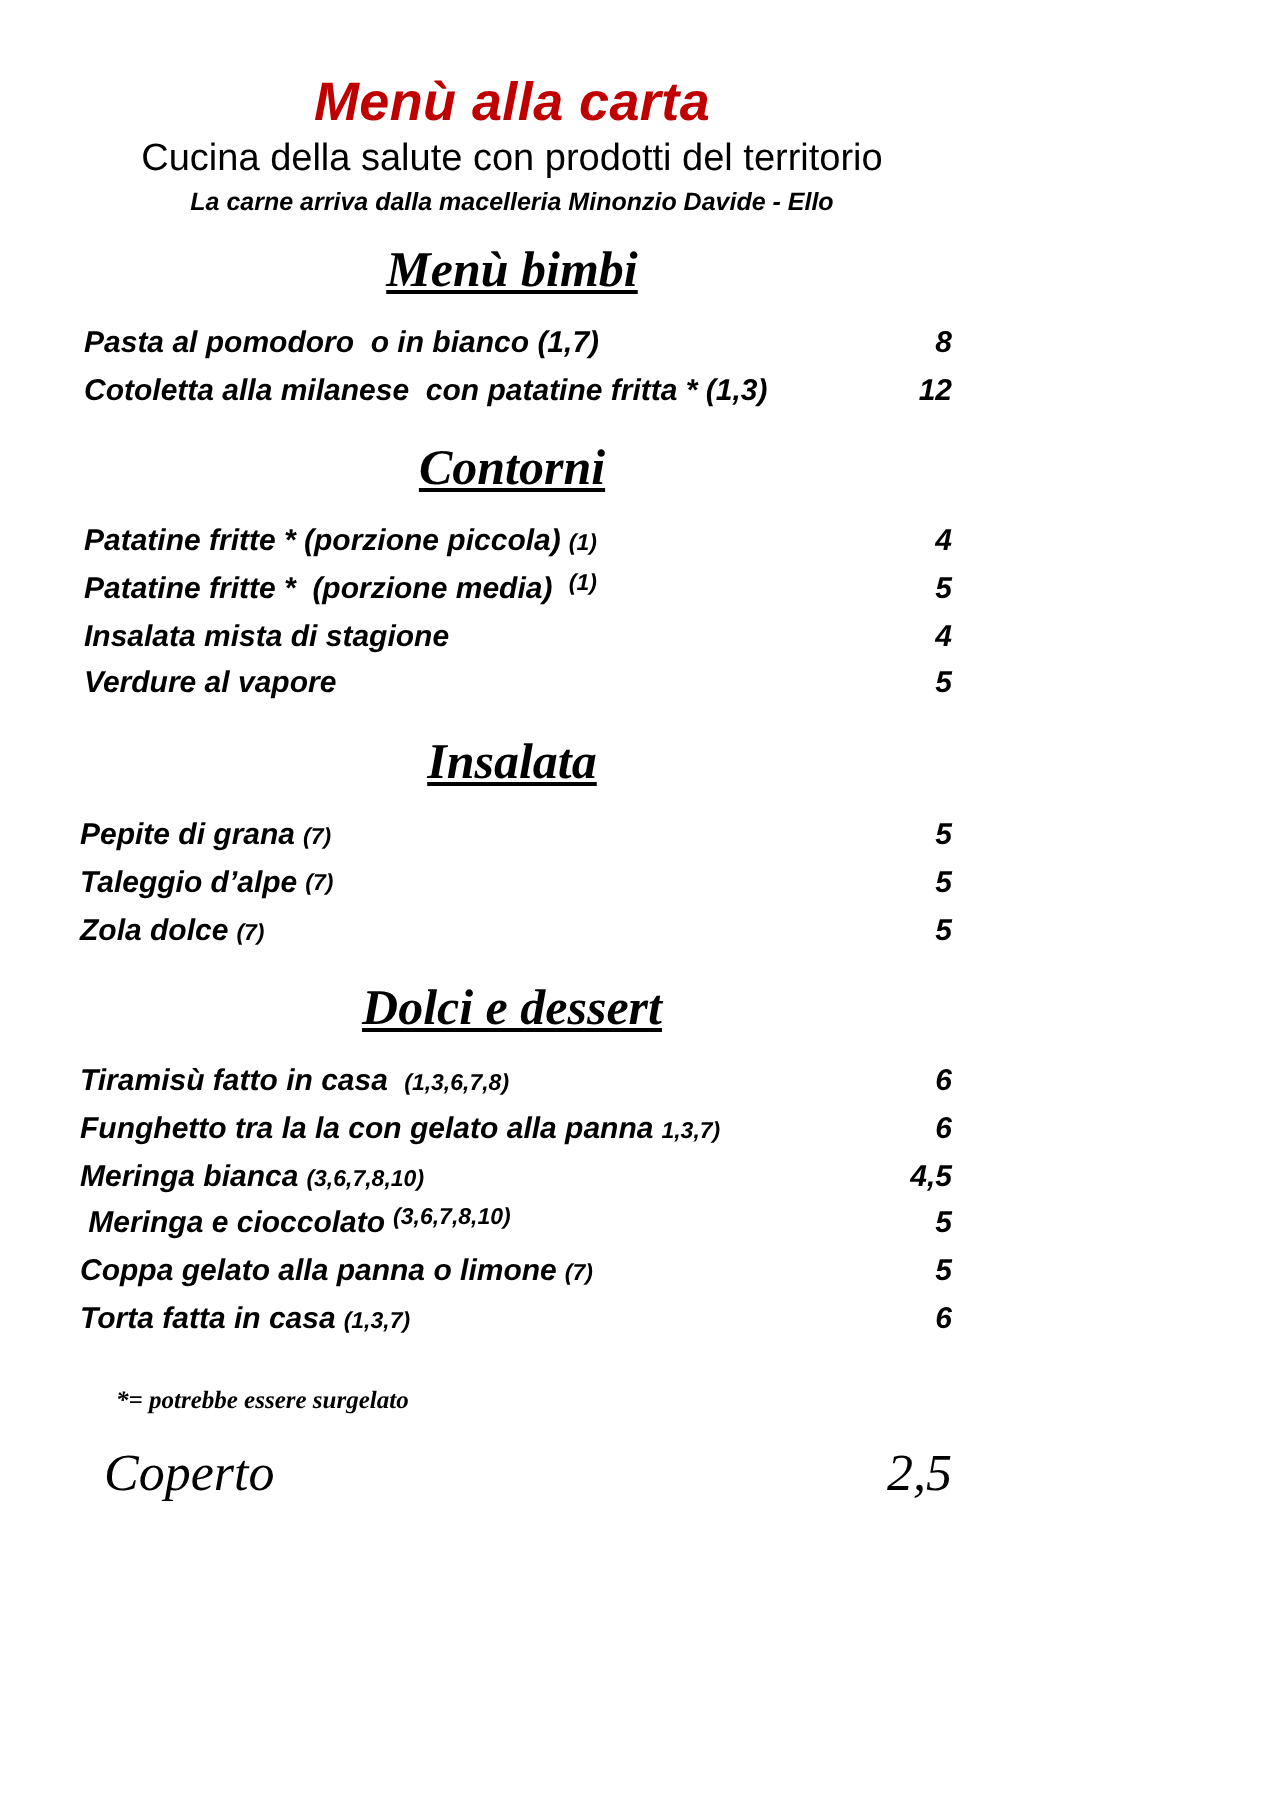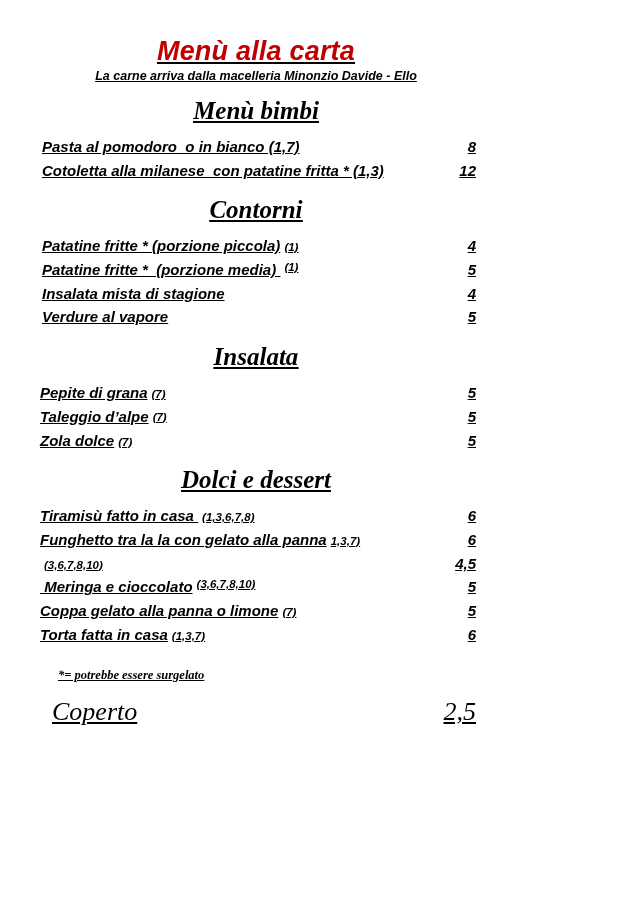--- a/index.html
+++ b/index.html
@@ -13,21 +13,20 @@
     font-family: "Liberation Sans", sans-serif;
     color: #000000;
     overflow: hidden;
   }
   .page {
     position: relative;
     width: 512px;
     height: 905px;
     box-sizing: border-box;
     padding: 28px 30px 0 30px;
-    text-decoration: underline;
   }
   .title {
     text-align: center;
     color: #c00000;
     font-weight: bold;
     font-style: italic;
     font-size: 27px;
     letter-spacing: 0.2px;
     margin: 8px 0 2px 0;
   }
@@ -106,20 +105,21 @@
   .sec-contorni .row { padding-left: 12px; }
   .sec-formaggi .row { padding-left: 10px; }
   .sec-dolci .row { padding-left: 10px; }
 </style>
 </head>
 <body>
 
 <div class="page">
 
   <div class="title">Menù alla carta</div>
+  <div class="subtitle">Cucina della salute con prodotti del territorio</div>
   <div class="subsubtitle">La carne arriva  dalla  macelleria  Minonzio Davide  - Ello</div>
 
   <div id="sections-root">
       <div class="section sec-bimbi">
         <div class="section-head">Menù bimbi</div>
         <ul class="items">
           <li class="row left-pad-1">
             <span style="display: flex; align-items: baseline;">
               <span class="nm">Pasta al pomodoro  o in bianco (1,7)</span>
             </span>
@@ -202,20 +202,21 @@
           </li>
           <li class="row left-pad-1">
             <span style="display: flex; align-items: baseline;">
               <span class="nm">Funghetto tra la la con gelato alla panna</span>
               <span class="alg">1,3,7)</span>
             </span>
             <span class="price">6</span>
           </li>
           <li class="row left-pad-1">
             <span style="display: flex; align-items: baseline;">
+              <span class="nm">Meringa bianca</span>
               <span class="alg">(3,6,7,8,10)</span>
             </span>
             <span class="price">4,5</span>
           </li>
           <li class="row left-pad-1">
             <span style="display: flex; align-items: flex-start;">
               <span class="nm"> Meringa e cioccolato</span>
               <span class="alg">(3,6,7,8,10)</span>
             </span>
             <span class="price">5</span>

